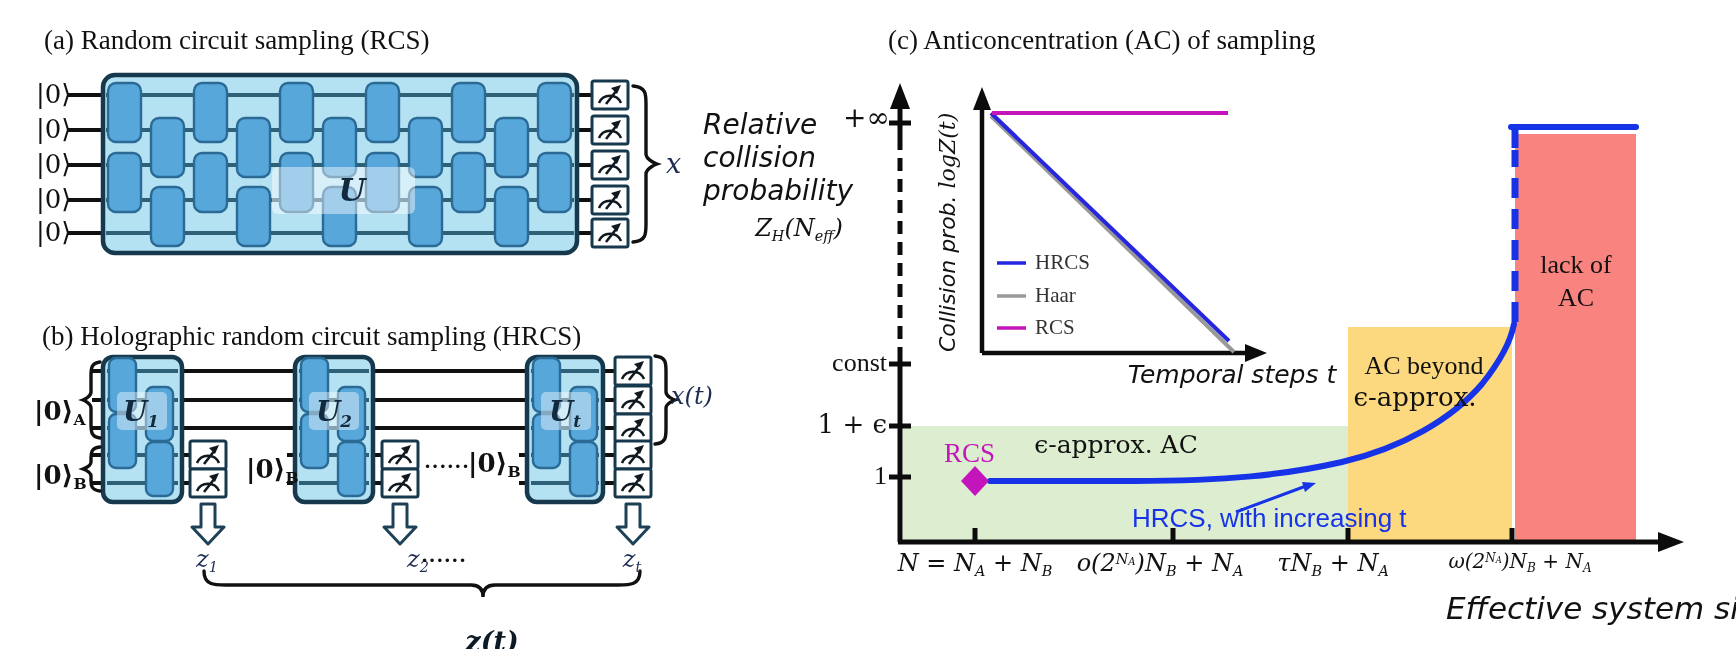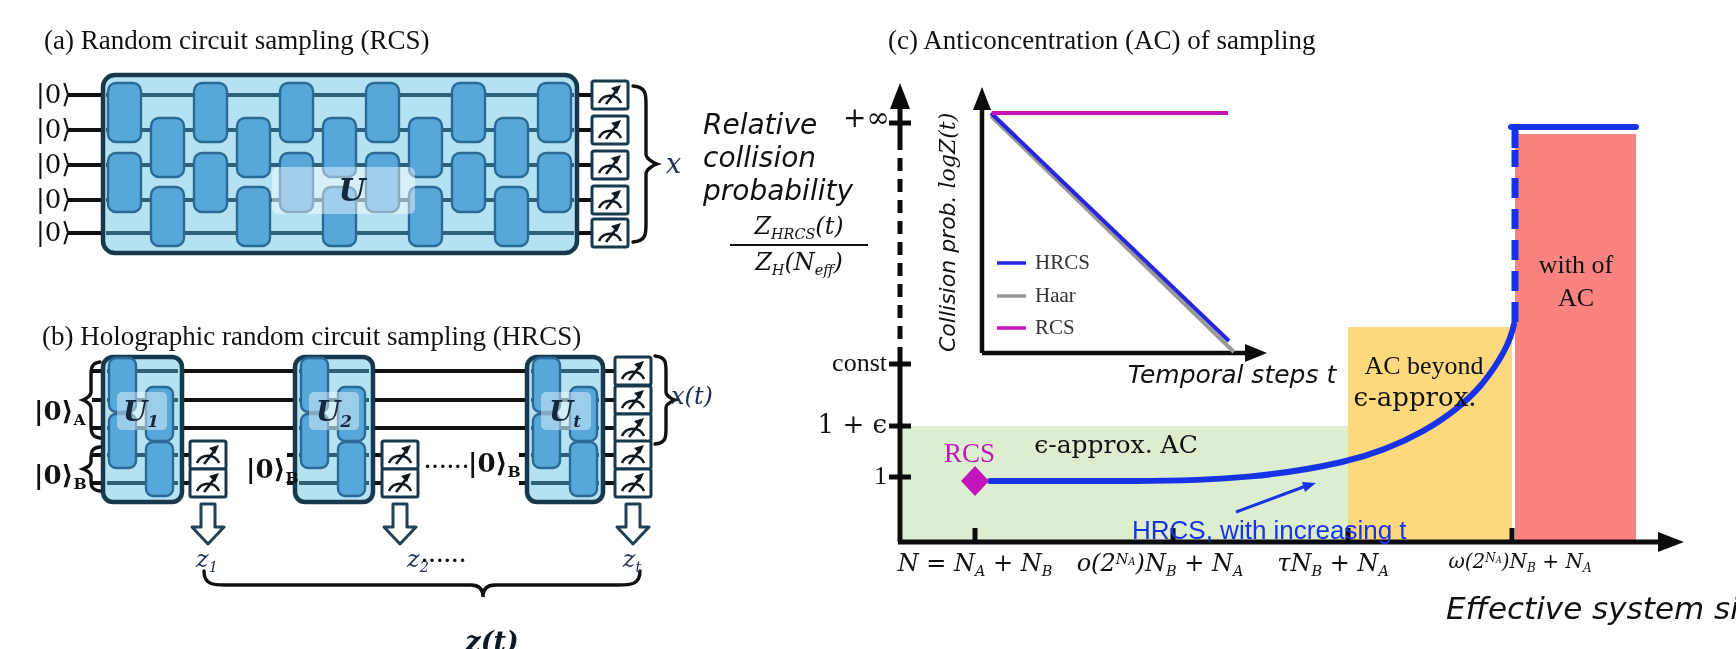--- a/index.html
+++ b/index.html
@@ -4,21 +4,21 @@
 <style>
   html,body{margin:0;padding:0;background:#fff;}
   .fig{position:relative;width:1736px;height:649px;background:#fff;overflow:hidden;
        font-family:"Liberation Serif",serif;color:#111;}
   .fig svg{position:absolute;left:0;top:0;}
   .t{position:absolute;white-space:nowrap;line-height:1.05;}
   .serif{font-family:"Liberation Serif",serif;}
   .math{font-family:"DejaVu Serif","Liberation Serif",serif;font-style:italic;}
   .mathup{font-family:"DejaVu Serif","Liberation Serif",serif;font-style:normal;}
   .hand{font-family:"DejaVu Sans",sans-serif;font-style:italic;}
-  .sans{font-family:"Liberation Sans",sans-serif;margin-top:12px;}
+  .sans{font-family:"Liberation Sans",sans-serif;}
   .b{font-weight:bold;}
   .cx{transform:translateX(-50%);}
   .cc{transform:translate(-50%,-50%);}
   .sub{font-size:60%;vertical-align:-0.35em;}
   .sup{font-size:60%;vertical-align:0.5em;}
   .ss{font-size:42%;vertical-align:0.62em;}
   .navy{color:#1d2d52;}
   .blue{color:#1733e8;}
   .mag{color:#c315bb;}
   .gray7{color:#333;}
@@ -253,42 +253,41 @@
 <span class="t math navy cx" style="left:632px;top:547px;font-size:24px;"><span>z</span><span class="sub">t</span></span>
 <span class="t math b cx" style="left:492px;top:628px;font-size:27px;color:#0d1a26;">z(t)</span>
 <span class="t dots cx" style="left:447px;top:452px;font-size:19px;">......</span>
 <span class="t dots cx" style="left:444px;top:546px;font-size:19px;">......</span>
 
 <span class="t serif" style="left:888px;top:26px;font-size:27px;">(c) Anticoncentration (AC) of sampling</span>
 <span class="t hand" style="left:703px;top:110px;font-size:28px;">Relative</span>
 <span class="t hand" style="left:703px;top:143px;font-size:28px;">collision</span>
 <span class="t hand" style="left:703px;top:176px;font-size:28px;">probability</span>
 <div class="frac math" style="left:730px;top:212px;font-size:24px;">
-  <span class="num"><span>Z</span><span class="sub">HRCS</span><span>(t)</span></span>
   <span class="den"><span>Z</span><span class="sub">H</span><span>(N</span><span class="sub">eff</span><span>)</span></span>
 </div>
 <span class="t mathup" style="left:843px;top:103px;font-size:28px;">+∞</span>
 <span class="t serif" style="left:887px;top:349px;font-size:26px;transform:translateX(-100%);">const</span>
 <span class="t mathup" style="left:887px;top:411px;font-size:26px;transform:translateX(-100%);">1 + ϵ</span>
 <span class="t serif" style="left:887px;top:462px;font-size:26px;transform:translateX(-100%);">1</span>
 
 <div class="t rot" style="left:936px;top:352px;width:268px;font-size:22px;">
   <span class="hand">Collision prob. </span><span class="math">logZ(t)</span>
 </div>
 <span class="t serif gray7" style="left:1035px;top:251px;font-size:21px;">HRCS</span>
 <span class="t serif gray7" style="left:1035px;top:284px;font-size:21px;">Haar</span>
 <span class="t serif gray7" style="left:1035px;top:316px;font-size:21px;">RCS</span>
 <span class="t hand cx" style="left:1232px;top:362px;font-size:25px;">Temporal steps t</span>
 
 <span class="t serif mag" style="left:944px;top:439px;font-size:27px;">RCS</span>
 <span class="t mathup cx" style="left:1116px;top:432px;font-size:25px;">ϵ-approx. AC</span>
 <span class="t sans blue" style="left:1132px;top:505px;font-size:26px;">HRCS, with increasing t</span>
 <span class="t serif cx" style="left:1424px;top:352px;font-size:26px;">AC beyond</span>
 <span class="t mathup cx" style="left:1415px;top:384px;font-size:26px;">ϵ-approx.</span>
-<span class="t serif cx" style="left:1576px;top:251px;font-size:26px;">with of</span>
+<span class="t serif cx" style="left:1576px;top:251px;font-size:26px;">lack of</span>
 <span class="t serif cx" style="left:1576px;top:284px;font-size:26px;">AC</span>
 
 <span class="t math cx" style="left:975px;top:551px;font-size:24px;"><span>N = N</span><span class="sub">A</span><span> + N</span><span class="sub">B</span></span>
 <span class="t math cx" style="left:1160px;top:551px;font-size:24px;"><span>o(2</span><span class="sup">N</span><span class="ss">A</span><span>)N</span><span class="sub">B</span><span> + N</span><span class="sub">A</span></span>
 <span class="t math cx" style="left:1333px;top:551px;font-size:24px;text-align:right;"><span>τN</span><span class="sub">B</span><span> + N</span><span class="sub">A</span></span>
 <span class="t math cx" style="left:1520px;top:551px;font-size:20px;"><span>ω(2</span><span class="sup">N</span><span class="ss">A</span><span>)N</span><span class="sub">B</span><span> + N</span><span class="sub">A</span></span>
 <span class="t hand" style="left:1446px;top:592px;font-size:31px;">Effective system size</span>
 
 </div>
 

